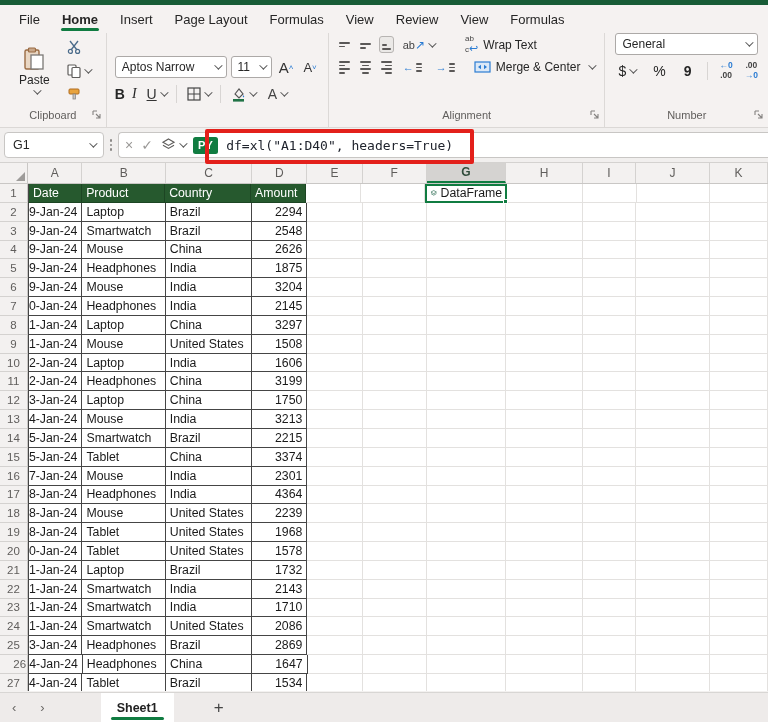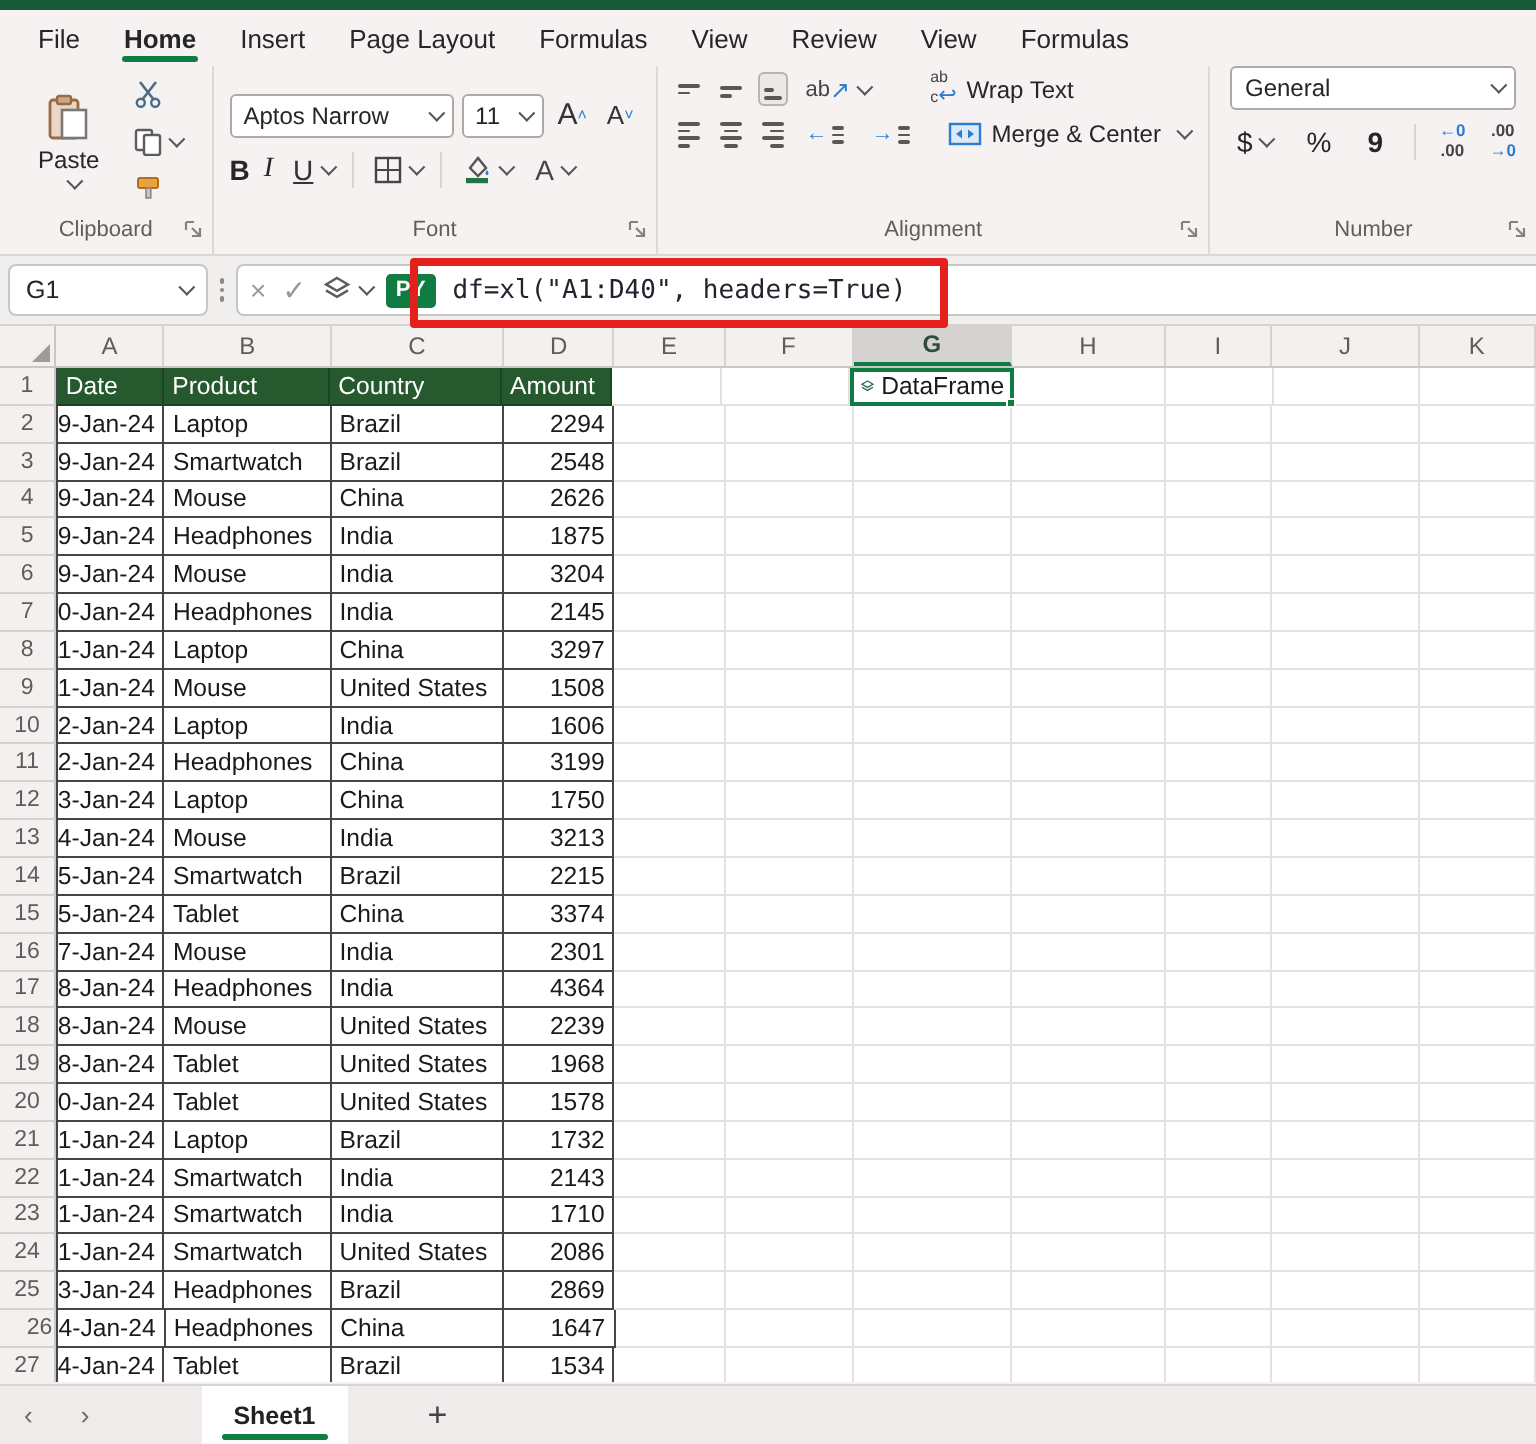--- a/index.html
+++ b/index.html
@@ -223,28 +223,20 @@
               <rect x="2" y="12" width="11" height="2.6" fill="#217346"></rect>
             </svg>
             <span class="chev"></span>
           </span>
           <span class="minibtn">
               <span style="font-size:14px;color:#444">A</span>
               <span class="chev"></span>
             </span>
         </div>
       </div>
-      <div class="rgroup-footer">
-        <span class="rgroup-label">Font</span>
-        <span class="launcher">
-          <svg width="10" height="10" viewBox="0 0 10 10">
-              <path d="M1 1 h4 M1 1 v4 M4 4 l4 4 M8 4 v4 h-4" stroke="#5F5D5B" stroke-width="1.1" fill="none"></path>
-            </svg>
-        </span>
-      </div>
     </div>
 
     <div class="rgroup g-align">
       <div class="rgroup-content">
         <div class="alrow">
           <span class="lineicon">
               <i style="width:100%"></i>
               <i style="width:60%"></i>
             </span>
           <span class="lineicon">

